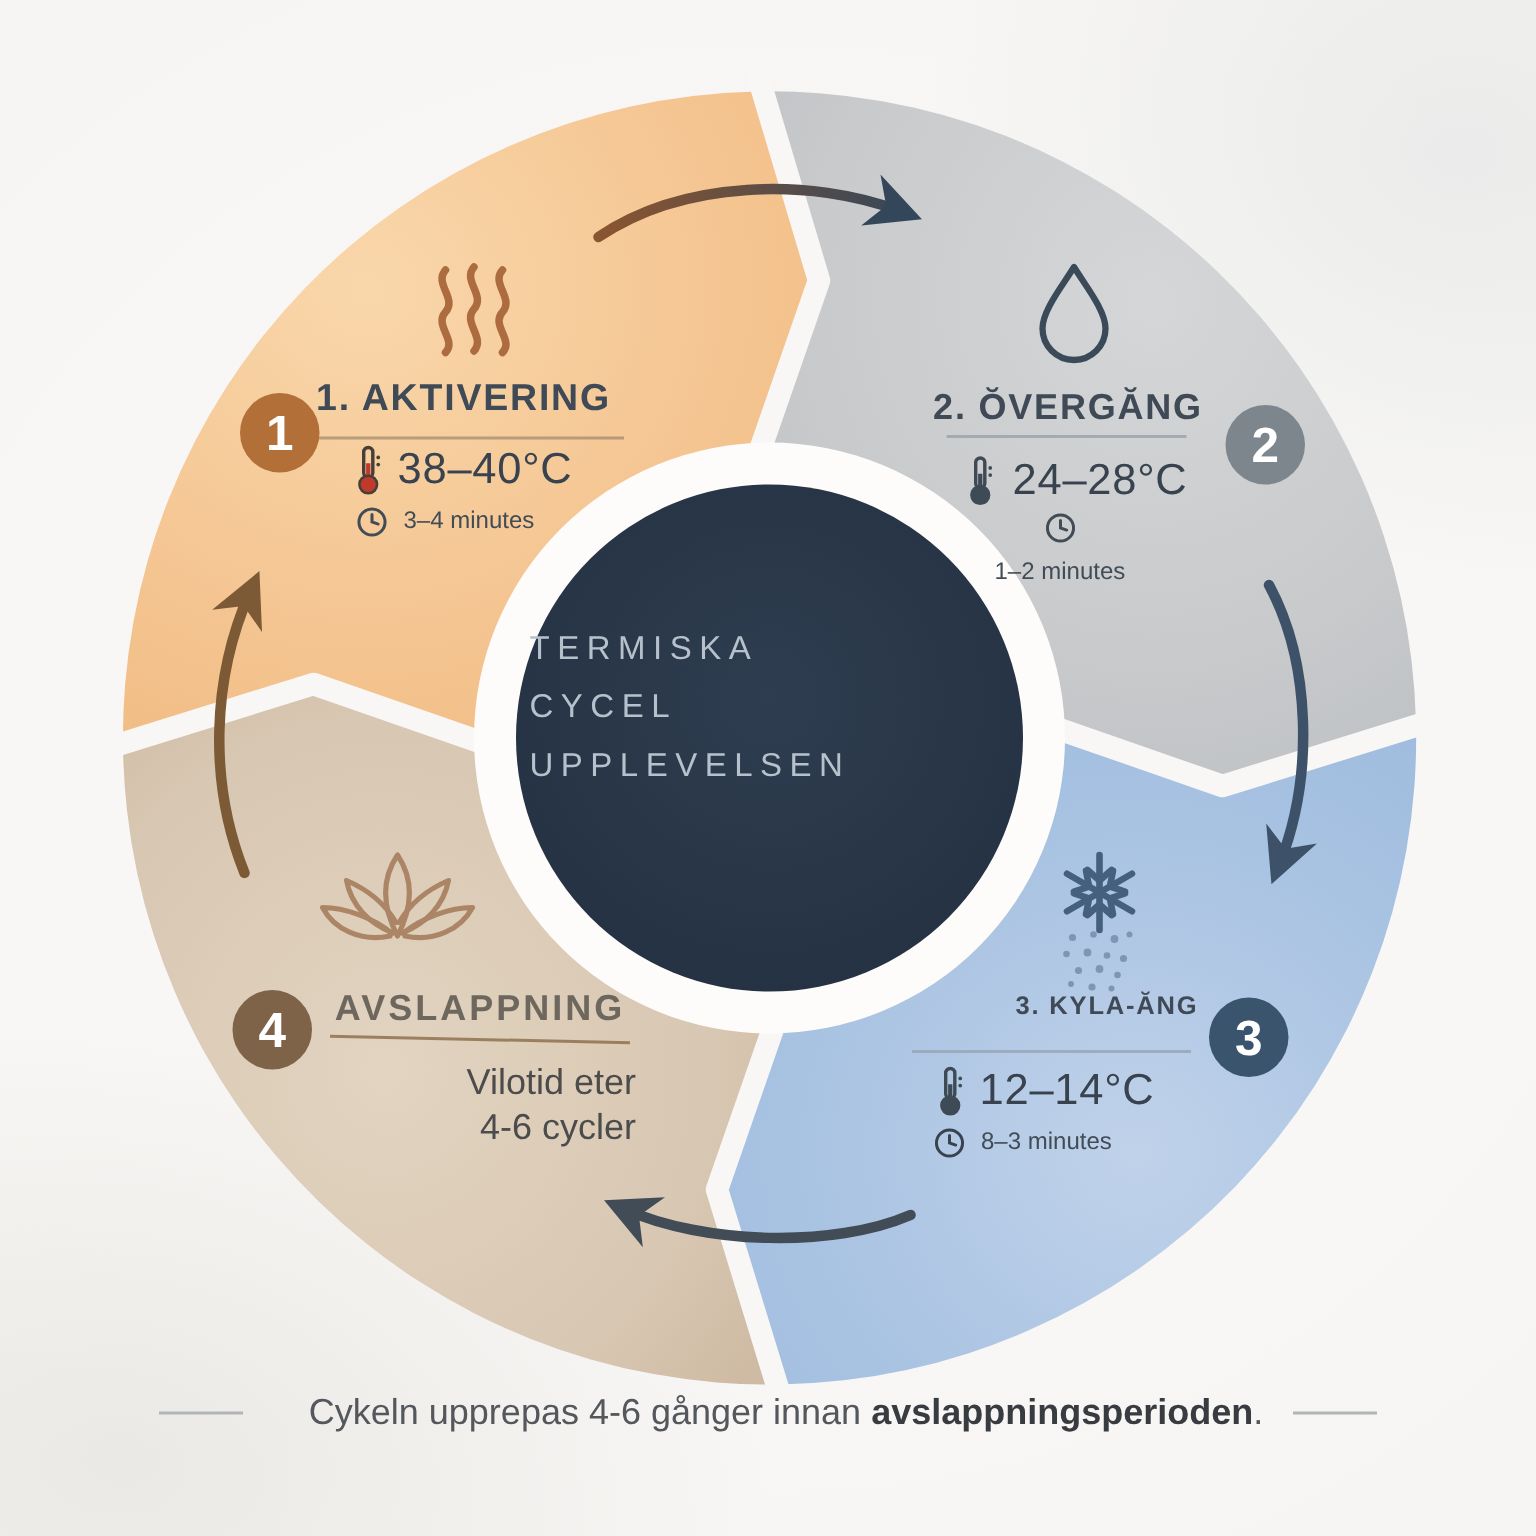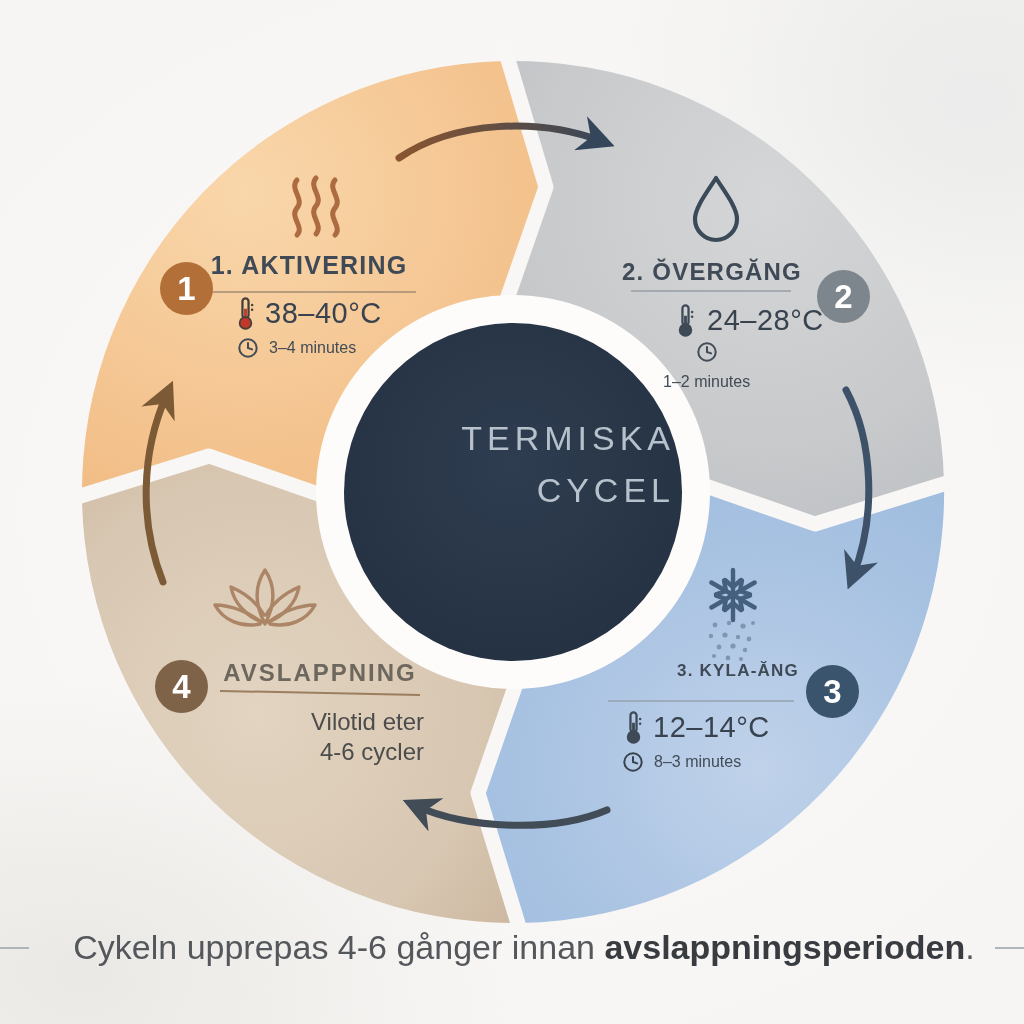--- a/index.html
+++ b/index.html
@@ -39,37 +39,37 @@
     display:flex;align-items:center;justify-content:center;
     color:#fff;font-size:33px;font-weight:700;
   }
   .badge-1{background:#b27038;}
   .badge-2{background:#7e868d;}
   .badge-3{background:#3a546e;}
   .badge-4{background:#7f6349;}
 
   .center-title{
     position:absolute;left:353px;top:419px;width:322px;
-    display:flex;flex-direction:column;align-items:flex-end;gap:13px;
-    color:#b6c1cb;font-size:34px;font-weight:400;letter-spacing:5px;
+    display:flex;flex-direction:column;align-items:flex-start;gap:13px;
+    color:#b6c1cb;font-size:22px;font-weight:400;letter-spacing:5px;
     text-align:center;white-space:nowrap;
   }
 
   .q4-title{color:#6d675e;letter-spacing:2px;}
   .q4-note{
     position:absolute;left:216px;top:707px;width:208px;
     text-align:right;font-size:24px;color:#4c4c4c;line-height:1.25;
   }
 
   .caption{
     position:absolute;left:0;top:928px;width:1024px;
     display:flex;align-items:center;justify-content:center;gap:20px;
   }
   .caption .dash{width:56px;height:2px;background:#b2b5b8;}
-  .caption .cap-text{font-size:34px;color:#54575b;white-space:nowrap;margin-left:24px;}
+  .caption .cap-text{font-size:24px;color:#54575b;white-space:nowrap;margin-left:24px;}
   .caption .cap-bold{font-weight:700;color:#383c41;}
 </style>
 </head>
 <body>
 
 <div class="stage">
 
   <svg class="wheel" width="1024" height="1024" viewBox="0 0 1024 1024">
     <defs>
       <radialGradient id="g1" cx="35%" cy="30%" r="85%">
@@ -207,21 +207,21 @@
       <path d="M12,6.5 L12,12 L16.5,13.5" fill="none" stroke="#424c56" stroke-width="2.2" stroke-linecap="round"></path>
     </svg>
     <span class="dur-text">3–4 minutes</span>
   </div>
   <div class="badge badge-1" style="left:160px;top:262px;">
     <span>1</span>
   </div>
 
   <div class="abs seg-title" style="left:608px;top:258px;width:208px;font-size:24px;">2. ŎVERGĂNG</div>
   <div class="seg-line" style="left:631px;top:290px;width:160px;background:#9aa1a7;opacity:.8;"></div>
-  <div class="inforow" style="left:676px;top:303px;gap:12px;">
+  <div class="inforow" style="left:644px;top:303px;gap:12px;">
     <svg class="t-icon" viewBox="0 0 20 36">
       <rect x="6.8" y="2" width="6.4" height="21" rx="3.2" fill="none" stroke="#3e4a56" stroke-width="2.4"></rect>
       <line x1="10" y1="13" x2="10" y2="22" stroke="#3e4a56" stroke-width="3"></line>
       <circle cx="10" cy="28" r="6.2" fill="#3e4a56" stroke="#3e4a56" stroke-width="1.8"></circle>
       <circle cx="17" cy="9" r="1.3" fill="#3e4a56"></circle>
         <circle cx="17" cy="14" r="1.3" fill="#3e4a56"></circle>
     </svg>
     <span class="temp-text">24–28°C</span>
   </div>
   <div class="inforow" style="left:663px;top:341px;flex-direction:column;">
@@ -264,20 +264,21 @@
     <div>Vilotid eter</div>
     <div>4-6 cycler</div>
   </div>
   <div class="badge badge-4" style="left:155px;top:660px;">
     <span>4</span>
   </div>
 
   <div class="center-title">
     <div>TERMISKA</div>
     <div>CYCEL</div>
+    <div>UPPLEVELSEN</div>
   </div>
 
   <div class="caption">
     <span class="dash"></span>
     <span class="cap-text"><span>Cykeln upprepas 4-6 gånger innan </span><span class="cap-bold">avslappningsperioden</span><span>.</span></span>
     <span class="dash"></span>
   </div>
 
 </div>
 

